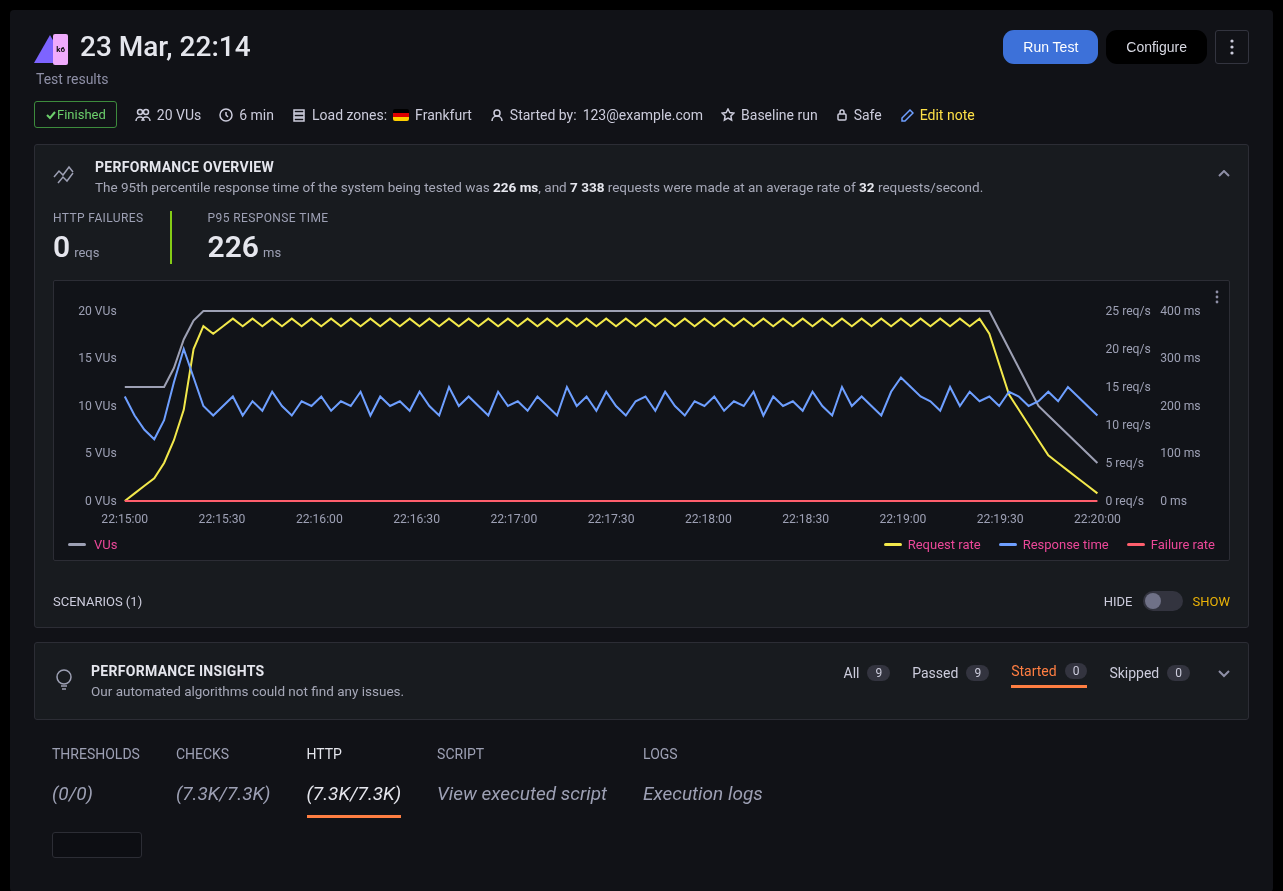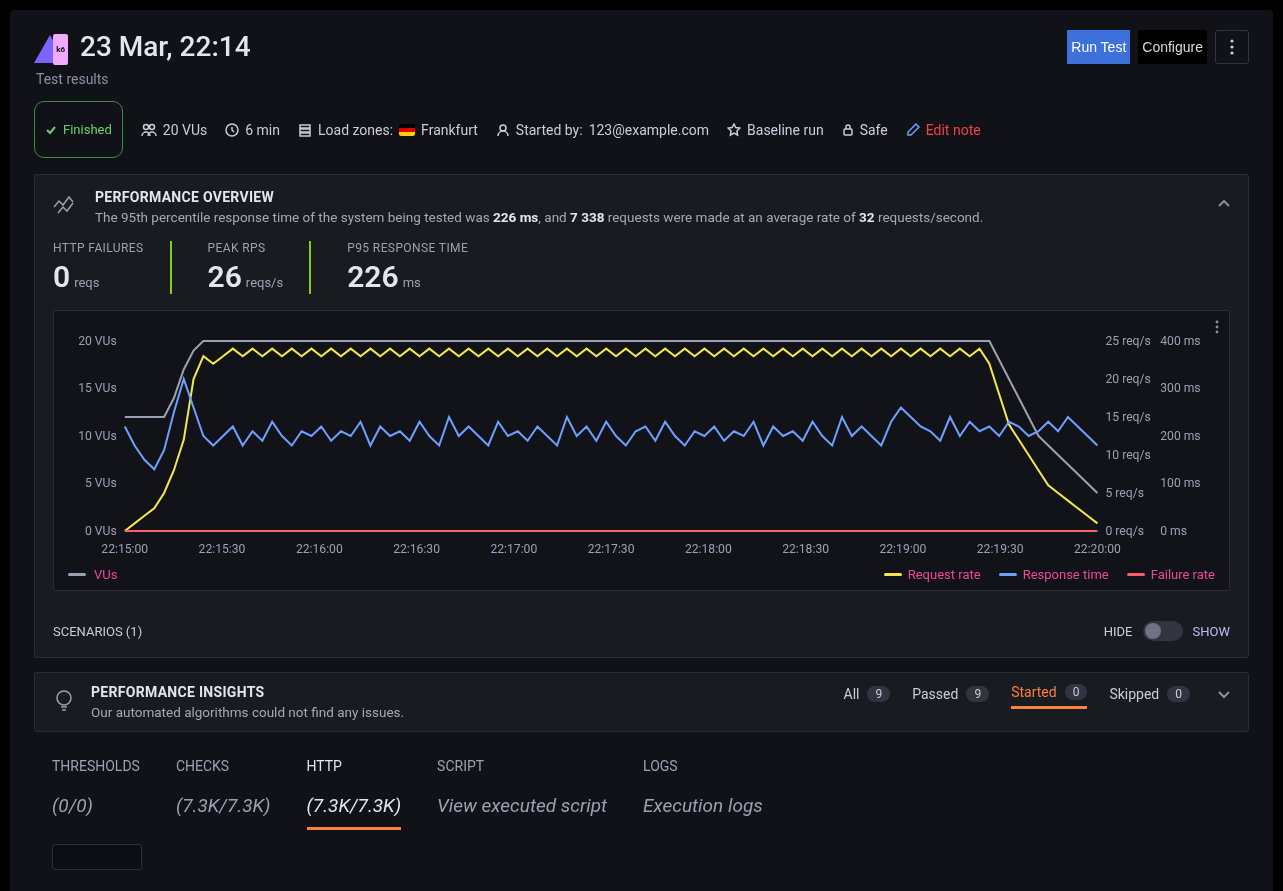--- a/index.html
+++ b/index.html
@@ -34,49 +34,49 @@
   }
   .logo-badge {
     position: absolute; bottom: -2px; right: -2px;
     background: #f0abfc; color: #111; font-size: 8px; font-weight: 700;
     padding: 11px 3px; border-radius: 2px;
   }
   .title { font-size: 28px; font-weight: 500; color: #e5e6ed; }
   .subtitle { font-size: 14px; color: #8e8fa6; margin-top: 8px; margin-left: 2px; }
   .header-right { display: flex; gap: 8px; align-items: center; }
   .btn {
-    border: none; border-radius: 0; padding: 9px 4px;
+    border: none; border-radius: 11px; padding: 9px 20px;
     font-size: 14px; cursor: pointer; color: #fff;
   }
   .btn-primary { background: #3d71d9; }
   .btn-secondary { background: #000000; color: #d8d9e3; }
   .btn-icon {
     background: #111217; border: 1px solid #33343f;
     color: #ccccdc; width: 34px; height: 34px;
     display: flex; align-items: center; justify-content: center;
     border-radius: 3px; cursor: pointer;
   }
 
   .meta-row {
     display: flex; align-items: center; gap: 18px;
     font-size: 14px; color: #ccccdc;
     margin-bottom: 16px; flex-wrap: wrap;
   }
   .status-badge {
     border: 1px solid #3d8b3d; color: #6ccf6c;
-    padding: 20px 10px; border-radius: 10px; font-size: 13px;
-    display: flex; align-items: center; gap: 6px;
+    padding: 5px 10px; border-radius: 3px; font-size: 13px;
+    display: flex; align-items: center; gap: 0;
   }
   .meta-item { display: flex; align-items: center; gap: 6px; }
   .flag {
     width: 16px; height: 12px; display: inline-flex; flex-direction: column;
     border-radius: 2px; overflow: hidden;
   }
   .flag span { flex: 1; }
-  .edit-note { color: #ef4444; cursor: pointer; display: flex; gap: 6px; align-items: center;}
+  .edit-note { color: #fde047; cursor: pointer; display: flex; gap: 6px; align-items: flex-end;}
 
   .card {
     background: #181b1f; border: 1px solid #2c2d35;
     border-radius: 3px; margin-bottom: 14px;
   }
   .perf-card { padding: 0; }
   .perf-head {
     display: flex; align-items: flex-start; gap: 16px;
     padding: 14px 18px 10px 18px; position: relative;
   }
@@ -114,31 +114,31 @@
   .lg-item { display: flex; align-items: center; gap: 6px; }
   .lg-swatch { width: 18px; height: 3px; border-radius: 2px; }
 
   .scenarios-row {
     display: flex; align-items: center; justify-content: space-between;
     padding: 12px 18px 16px 18px; font-size: 13px; color: #ccccdc;
   }
   .toggle {
     display: flex; align-items: center; gap: 10px;
   }
-  .toggle-label-dim { color: #c4b5fd; }
+  .toggle-label-dim { color: #eab308; }
   .switch {
     width: 40px; height: 20px; background: #33343f; border-radius: 20px;
     position: relative; cursor: pointer;
   }
   .switch-knob {
     width: 16px; height: 16px; background: #6f7187;
     border-radius: 50%; position: absolute; top: 2px; left: 2px;
   }
 
-  .insights-card { padding: 11px 18px; display:flex; align-items:flex-start; gap:16px; position:relative;}
+  .insights-card { padding: 20px 18px; display:flex; align-items:flex-start; gap:16px; position:relative;}
   .insights-tabs { margin-left:auto; display:flex; gap:22px; align-items:center;}
   .pill-tab { display:flex; align-items:center; gap:8px; font-size:14px; color:#ccccdc; cursor:pointer; padding-bottom:6px;}
   .pill-tab.active { color:#ff7e42; border-bottom: 3px solid #ff7e42;}
   .count-badge { background:#33343f; color:#ccccdc; font-size:12px; border-radius:9px; padding:1px 8px;}
   .insights-chevron { color:#8e8fa6; cursor:pointer; margin-left:12px;}
 
   .tabs-row { display:flex; gap:36px; padding: 12px 18px 0 18px; font-size:14px;}
   .tab { color:#9da0b4; cursor:pointer; padding-bottom:10px;}
   .tab.active { color:#e5e6ed; border-bottom:3px solid #ff7e42;}
   .tab .sub { display:block; font-size:19px; margin-top:20px;font-style:italic;}
@@ -260,24 +260,20 @@
         <svg width="12" height="8" viewBox="0 0 12 8" fill="none" stroke="currentColor" stroke-width="2">
             <path d="M1 6l5-5 5 5"></path>
           </svg>
       </div>
     </div>
 
     <div class="stats-row" id="stats-row">
         <div class="stat">
           <div class="stat-label">HTTP FAILURES</div>
     <div><span class="stat-value">0</span><span class="stat-unit">reqs</span></div>
-        </div>
-        <div class="stat">
-          <div class="stat-label">PEAK RPS</div>
-    <div><span class="stat-value">26</span><span class="stat-unit">reqs/s</span></div>
         </div>
         <div class="stat">
           <div class="stat-label">P95 RESPONSE TIME</div>
     <div><span class="stat-value">226</span><span class="stat-unit">ms</span></div>
         </div>
       </div>
 
     <div class="chart-container">
       <div class="chart-menu">
         <svg width="4" height="14" viewBox="0 0 4 14">

